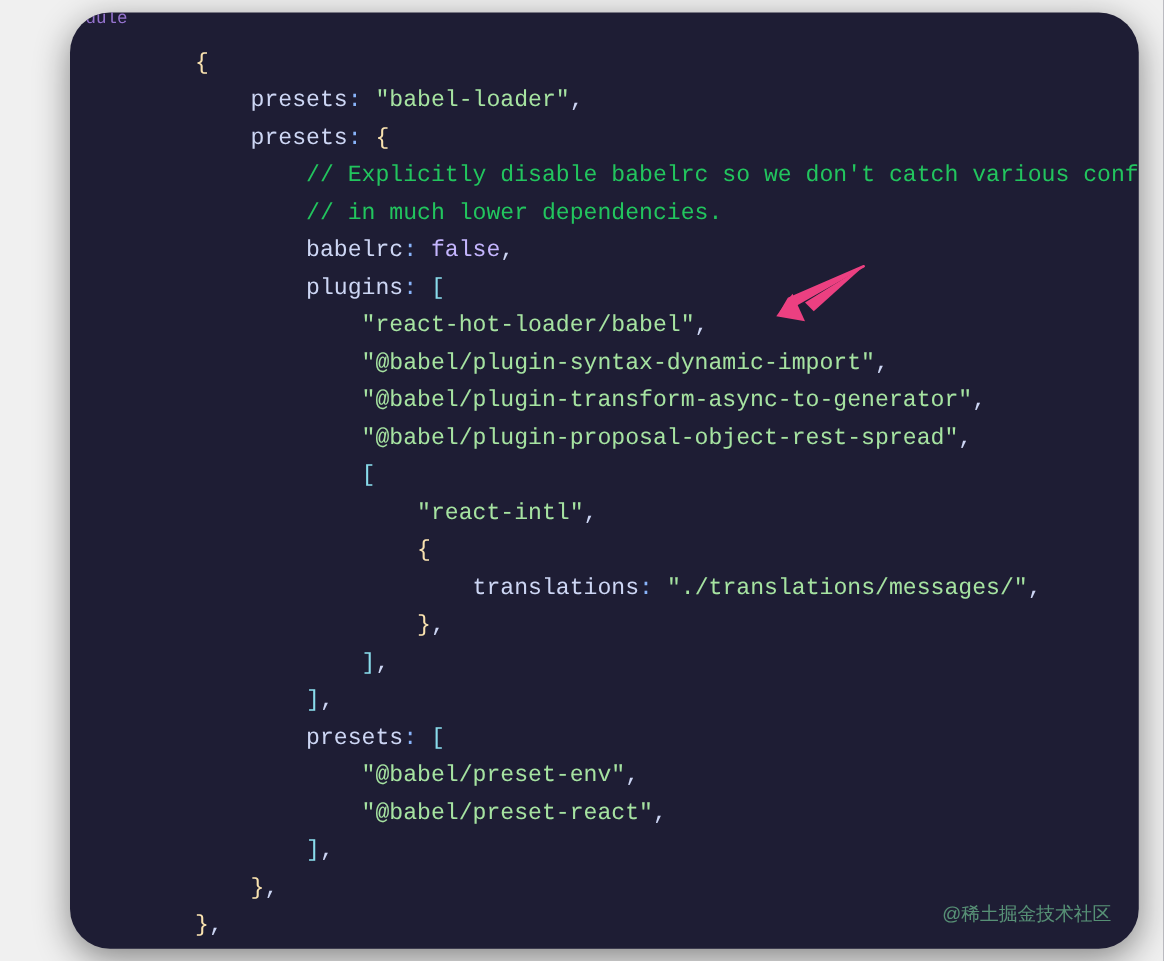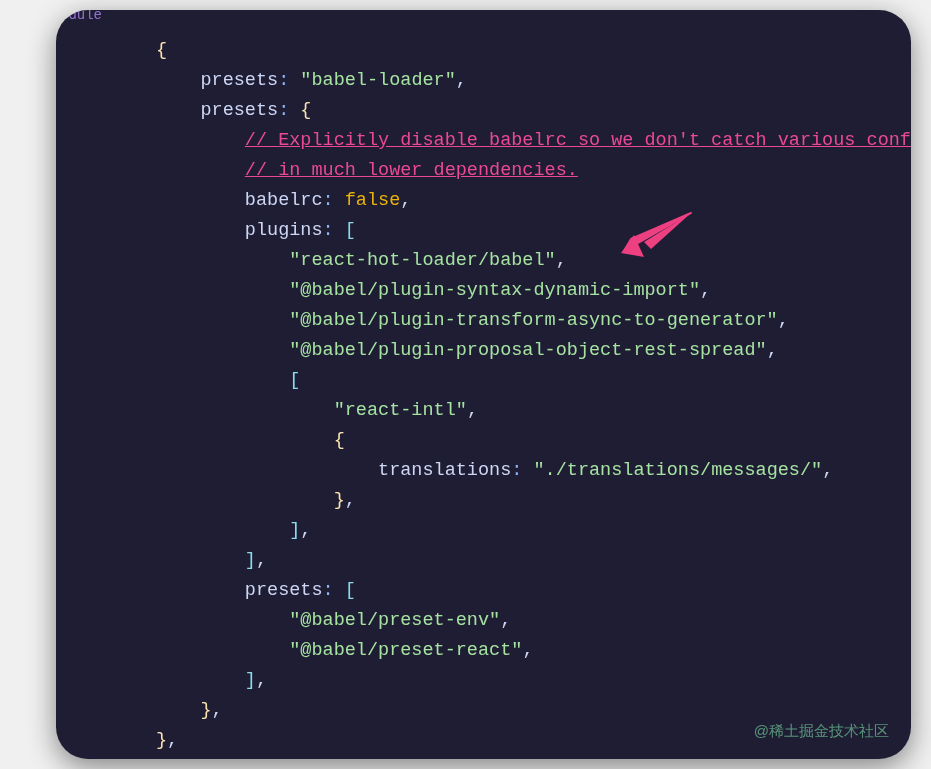--- a/index.html
+++ b/index.html
@@ -35,22 +35,22 @@
     line-height:30px;
     color:#cdd6f4;
     white-space:pre;
     padding-left:100px;
     overflow:hidden;
   }
   .c-brace   { color:#f9e2af; }
   .c-brack   { color:#89dceb; }
   .c-key     { color:#cdd6f4; }
   .c-str     { color:#a6e3a1; }
-  .c-comment { color:#ec4899;text-decoration:underline; }
-  .c-kw      { color:#eab308; }
+  .c-comment { color:#22c55e; }
+  .c-kw      { color:#c4b5fd; }
   .c-punct   { color:#89b4fa; }
   .c-plain   { color:#cdd6f4; }
   .guide     { color:#45475a; }
   .arrow {
     position:absolute;
     top:199px; left:560px;
     width:80px; height:55px;
     pointer-events:none;
   }
   .watermark {

